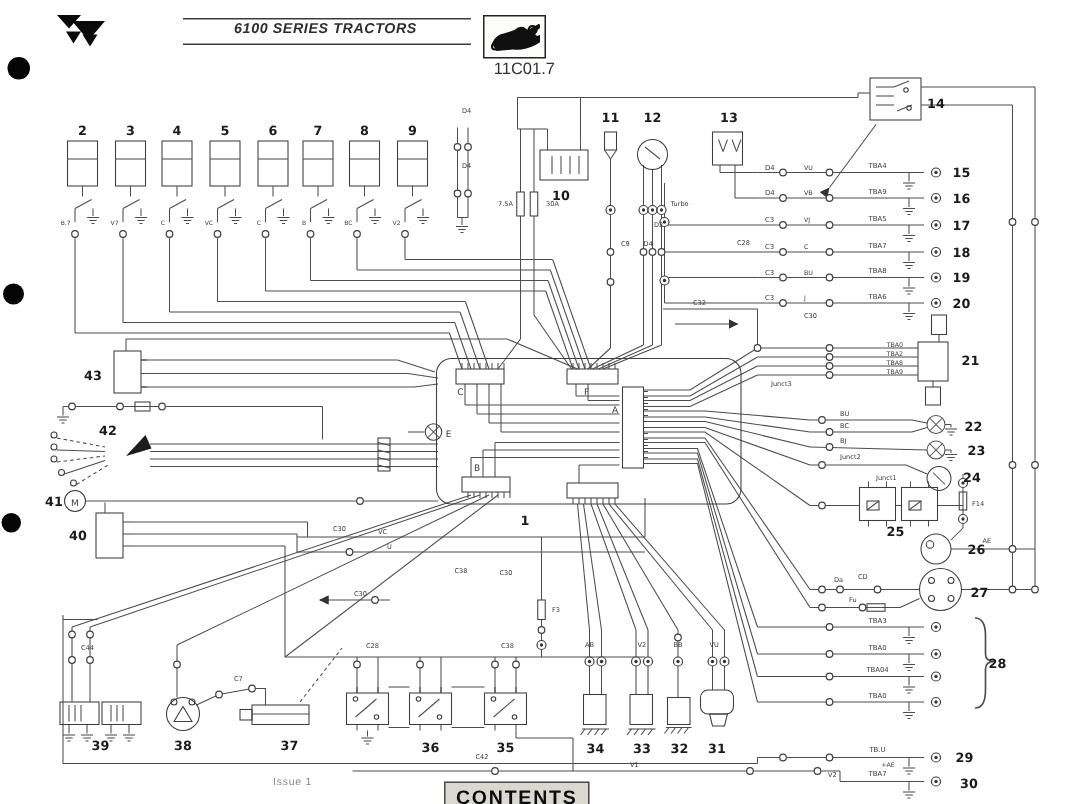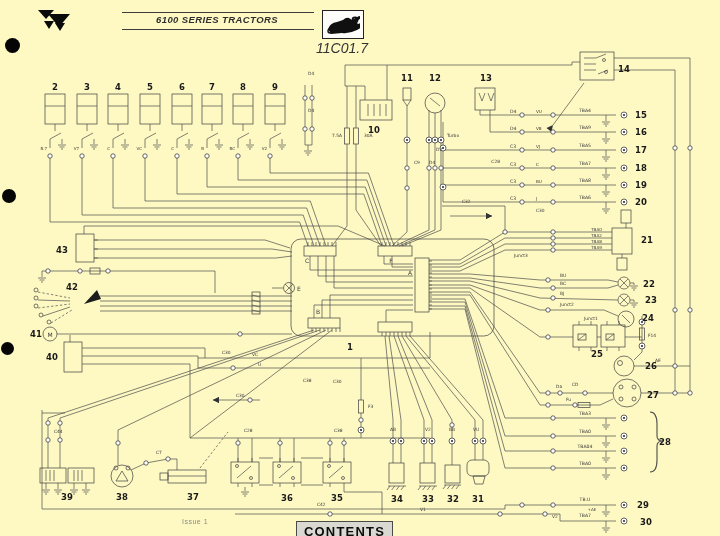--- a/index.html
+++ b/index.html
@@ -1,29 +1,29 @@
 <!DOCTYPE html>
 <html><head>
 <meta charset="utf-8">
 <style>
   html,body{margin:0;padding:0;background:#e8e8e8;}
-  .page{position:relative;width:720px;height:536px;background:#fef9c3;overflow:hidden;
+  .page{position:relative;width:720px;height:536px;background:#ffffff;overflow:hidden;
         font-family:"Liberation Sans",sans-serif;color:#222;}
   .abs{position:absolute;}
   .hole{position:absolute;background:#050505;border-radius:50%;}
   .rule{position:absolute;height:1px;background:#3c3c3c;}
   .series{position:absolute;left:122px;top:14px;width:190px;text-align:center;
           font-size:9.5px;font-style:italic;font-weight:600;letter-spacing:.4px;color:#2e2e2e;}
   .doc-title{position:absolute;left:95px;top:36px;width:230px;text-align:center;
           font-size:12.5px;font-style:italic;color:#1c1c1c;}
   .doc-title b{font-weight:bold;}
   .iconbox{position:absolute;left:322px;top:10px;width:40px;height:27px;border:1.4px solid #222;
           background:#fcfcfa;display:flex;align-items:center;justify-content:center;}
-  .code{position:absolute;left:314px;top:40px;width:56px;text-align:center;
-        font-size:14px;font-style:italic;color:#333;}
+  .code{position:absolute;left:314px;top:40px;width:56px;text-align:right;
+        font-size:11px;color:#333;}
   .issue{position:absolute;left:182px;top:518px;font-size:7px;color:#8a8a84;letter-spacing:.5px;}
   .contents{position:absolute;left:296px;top:521px;width:97px;height:24px;
         background:#d9d9d1;border:1.5px solid #4a4a46;box-sizing:border-box;
         font-weight:bold;font-size:13px;letter-spacing:1.2px;text-align:center;
         line-height:20px;color:#0c0c0c;cursor:pointer;}
   svg text{font-family:"DejaVu Sans",sans-serif;fill:#3a3a3a;}
   svg .num{fill:#1a1a1a;font-weight:600;}
 </style>
 </head>
 <body>

